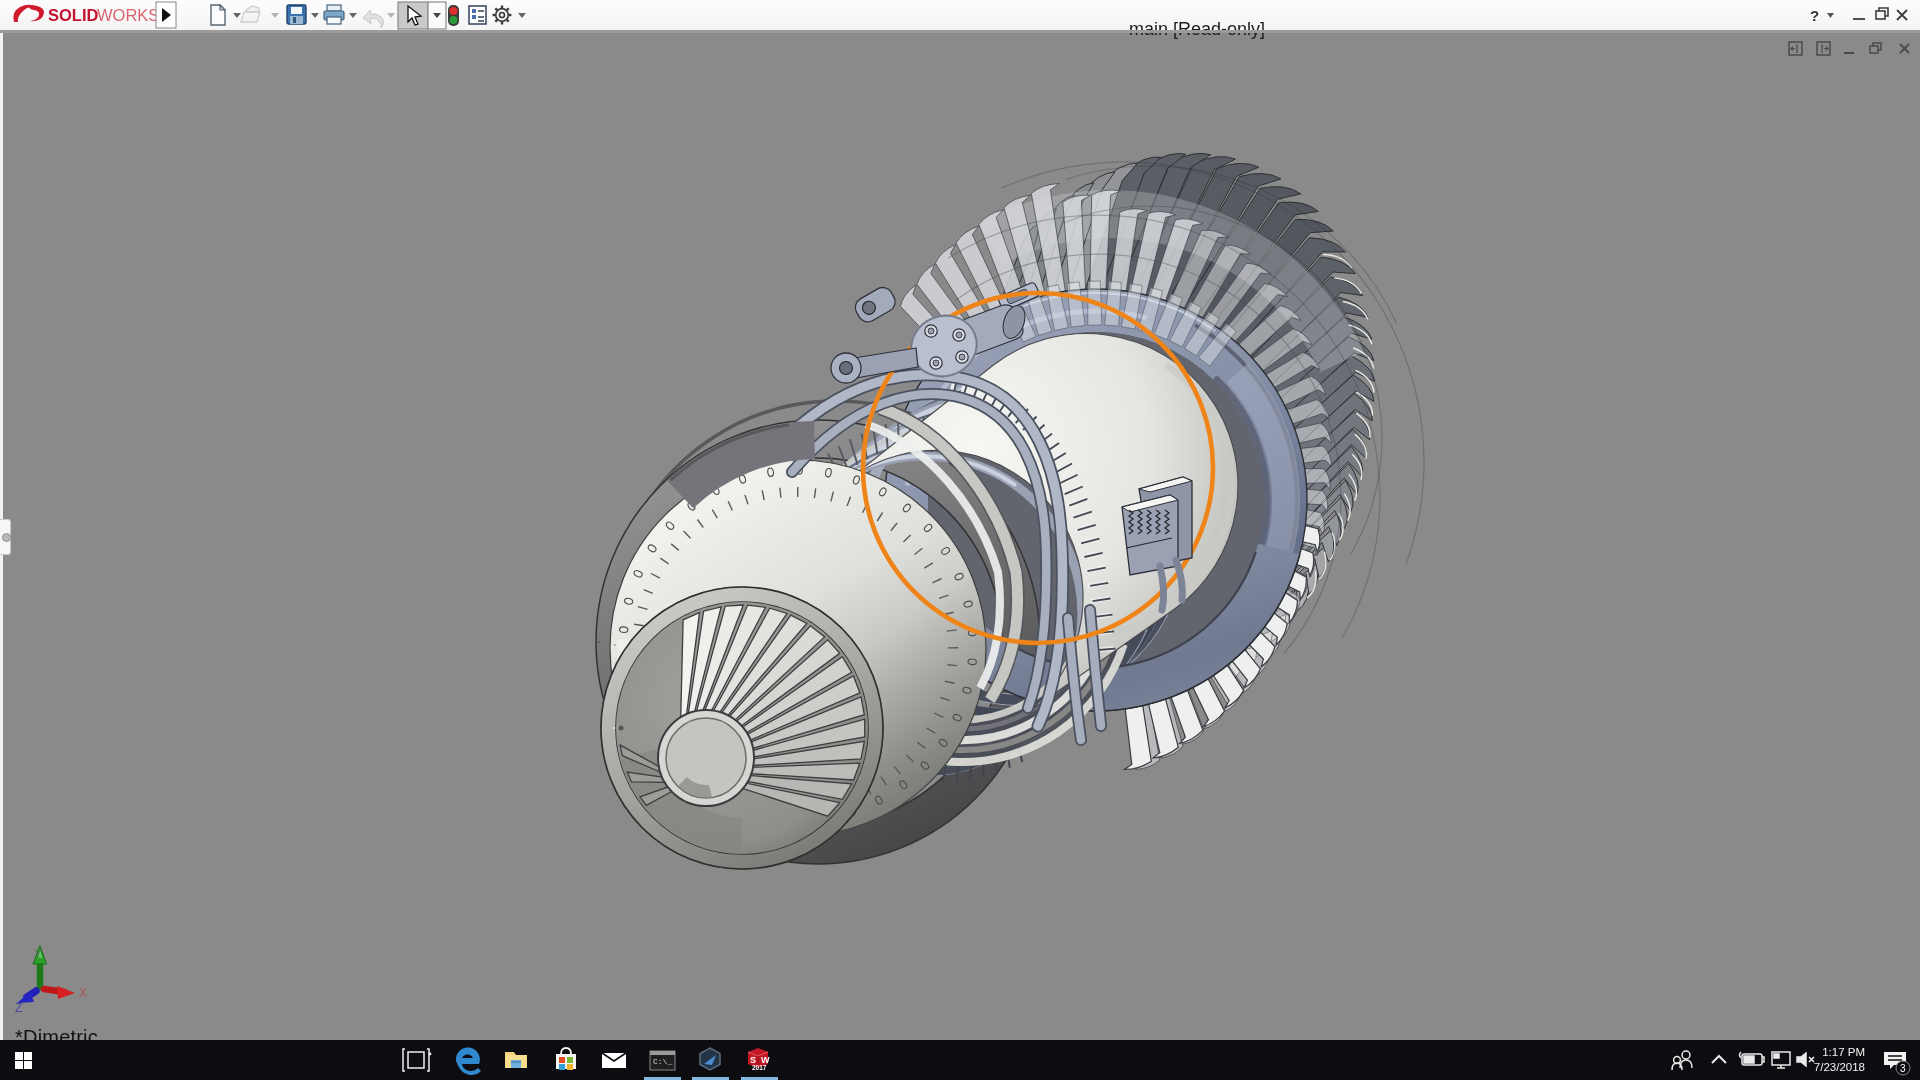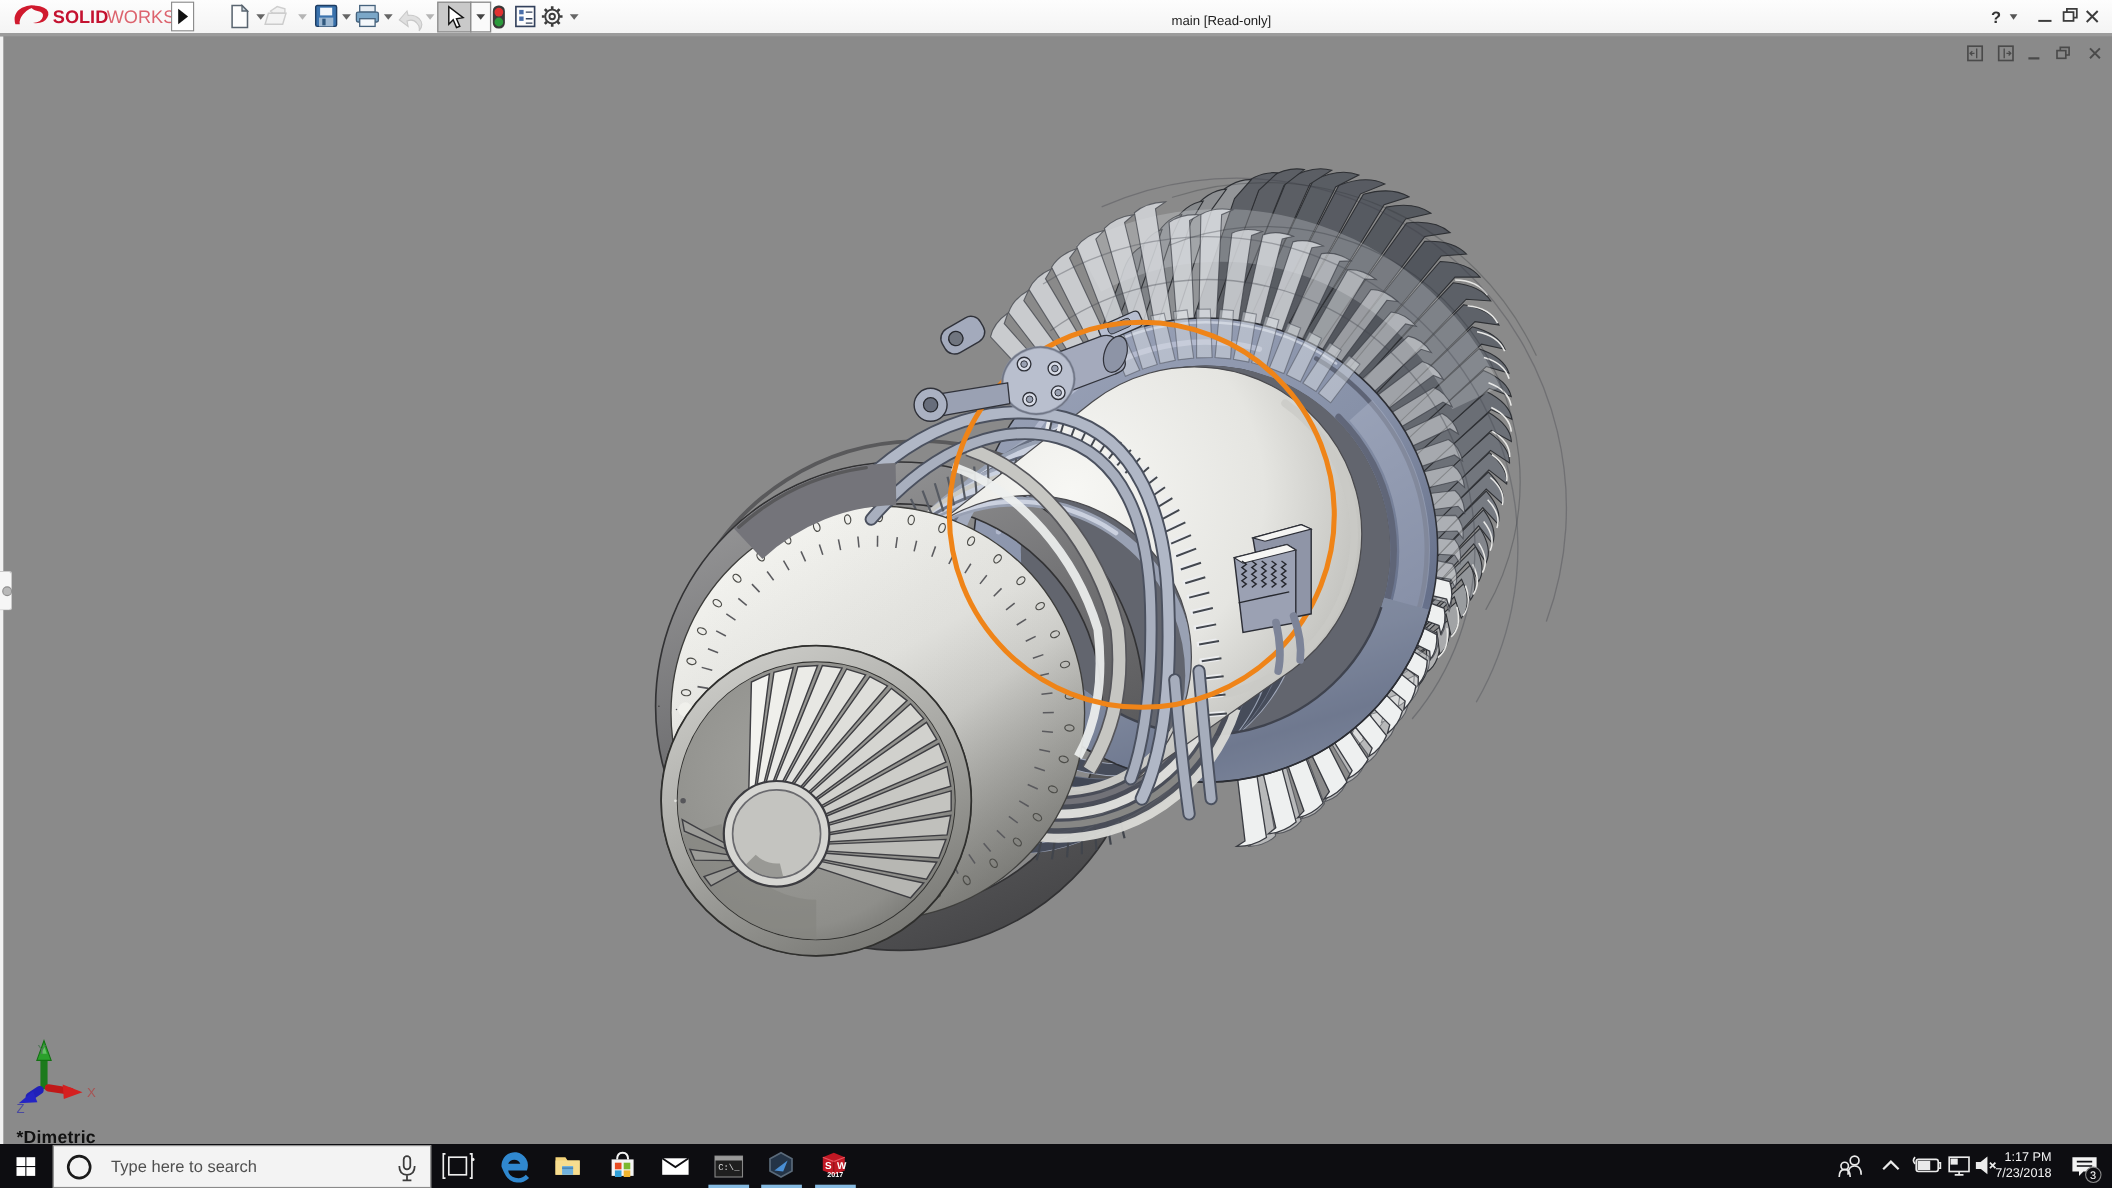--- a/index.html
+++ b/index.html
@@ -1,22 +1,22 @@
 <!DOCTYPE html>
 <html><head><meta charset="utf-8"><style>
 *{margin:0;padding:0;box-sizing:border-box}
 body{width:1920px;height:1080px;overflow:hidden;font-family:"Liberation Sans",sans-serif;background:#8a8a8a;position:relative}
 .toolbar{position:absolute;left:0;top:0;width:1920px;height:30px;background:linear-gradient(#fdfdfd,#f4f4f4);z-index:5}
 .tbsep{position:absolute;left:0;top:30px;width:1920px;height:3px;background:#9b9b9b;z-index:5}
 .taskbar{position:absolute;left:0;top:1040px;width:1920px;height:40px;background:#0d0d11;z-index:6}
 .leftstrip{position:absolute;left:0;top:33px;width:3px;height:1007px;background:#f2f2f2;z-index:4}
 .lefttab{position:absolute;left:0;top:519px;width:11px;height:36px;background:#f6f6f6;border:1px solid #c9c9c9;border-left:none;border-radius:0 3px 3px 0;z-index:4}
 .lefttab:after{content:"";position:absolute;left:2px;top:13px;width:7px;height:7px;border-radius:50%;background:#b9b9b9;border:1px solid #8f8f8f}
-.dimetric{position:absolute;left:15px;top:1026px;font-size:16px;font-weight:bold;color:#111;z-index:3;letter-spacing:0.2px}
-.title{position:absolute;left:1065px;top:4px;width:200px;text-align:left;font-size:12px;color:#1c1c1c;line-height:30px}
+.dimetric{position:absolute;left:15px;top:1026px;font-size:20px;font-weight:normal;color:#111;z-index:3;letter-spacing:0.2px}
+.title{position:absolute;left:1065px;top:14px;width:200px;text-align:right;font-size:18px;color:#1c1c1c;line-height:30px}
 .srch{position:absolute;left:48px;top:1px;width:344px;height:39px;background:#f3f3f3;border:1px solid #8a8a8a;z-index:7;display:flex;align-items:center}
 .srch span{color:#4f4f4f;font-size:15px;margin-left:14px}
 .clock{position:absolute;left:1813px;top:5px;width:52px;color:#f2f2f2;font-size:11.5px;text-align:right;line-height:15px;z-index:7}
 .subwin{position:absolute;top:40px;left:1788px;z-index:4}
 </style></head><body>
 <svg width="1920" height="1080" viewBox="0 0 1920 1080" style="position:absolute;left:0;top:0;z-index:1">
     <defs>
 <linearGradient id="coreg" x1="0.05" y1="0.05" x2="0.6" y2="1">
  <stop offset="0" stop-color="#ededeb"></stop>
         <stop offset="0.25" stop-color="#f8f8f5"></stop>
@@ -715,23 +715,13 @@
         <path d="M1809,17 l5,5 M1814,17 l-5,5" stroke-width="1.6"></path>
  </g>
 
  <g>
         <path d="M1884,12 h22 v13 h-12 l-4,4 v-4 h-6 Z" fill="#f2f2f2"></path>
         <path d="M1888,16 h14 M1888,20 h14" stroke="#0d0d11" stroke-width="1.5"></path>
         <circle cx="1903" cy="28" r="7" fill="#0d0d11" stroke="#888" stroke-width="1"></circle>
         <text x="1900" y="31.5" font-size="10" fill="#fff" font-family="Liberation Sans,sans-serif">3</text>
       </g>
 </svg>
-<div class="srch" style="z-index:8">
-      <svg width="30" height="30" style="margin-left:8px">
-        <circle cx="15" cy="15" r="10" fill="none" stroke="#1a1a1a" stroke-width="2.4"></circle>
-      </svg>
-      <span>Type here to search</span>
-<svg width="22" height="26" style="position:absolute;right:10px;top:7px">
-        <rect x="8" y="2" width="6" height="12" rx="3" fill="none" stroke="#3c3c3c" stroke-width="1.6"></rect>
-        <path d="M4,11 q0,8 7,8 q7,0 7,-8 M11,19 v5 M7,24 h8" fill="none" stroke="#3c3c3c" stroke-width="1.6"></path>
-      </svg>
-    </div>
 <div class="clock">1:17 PM<br>7/23/2018</div>
 </div>
 </body></html>

